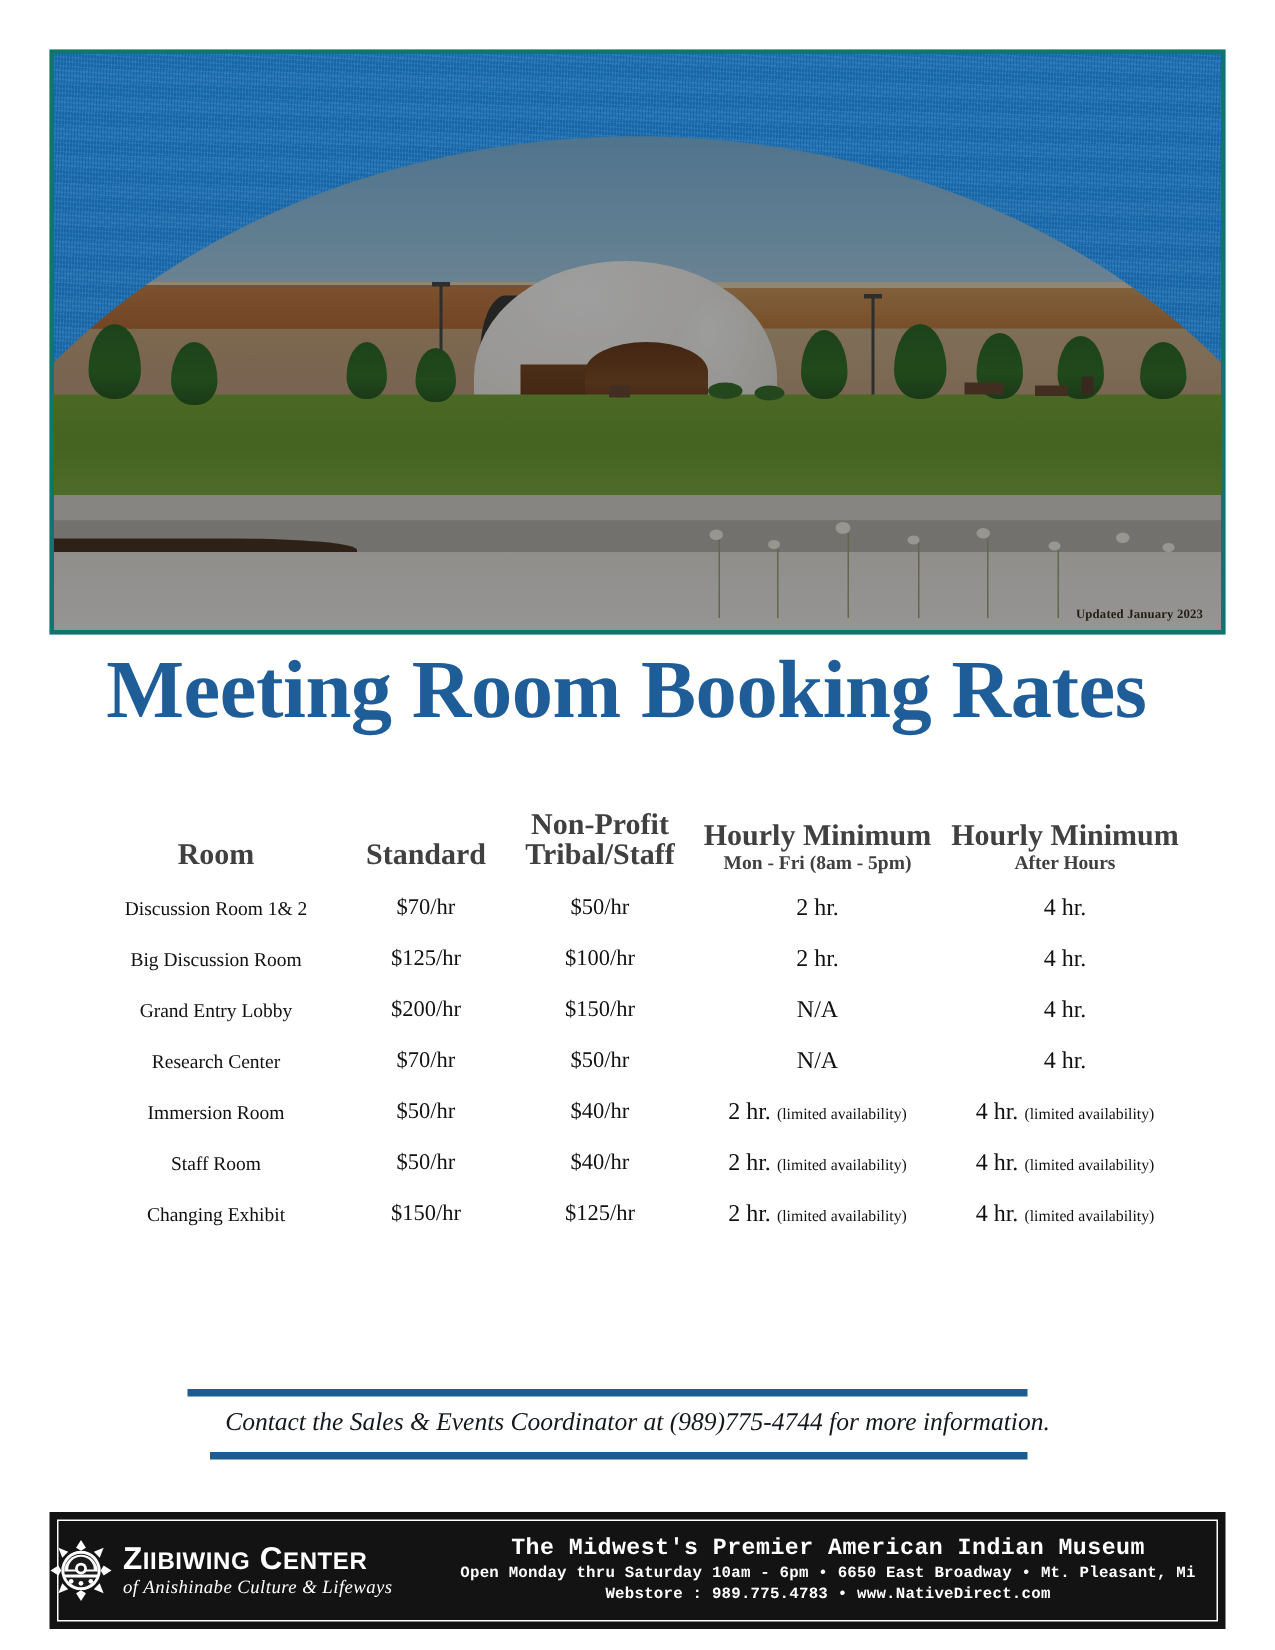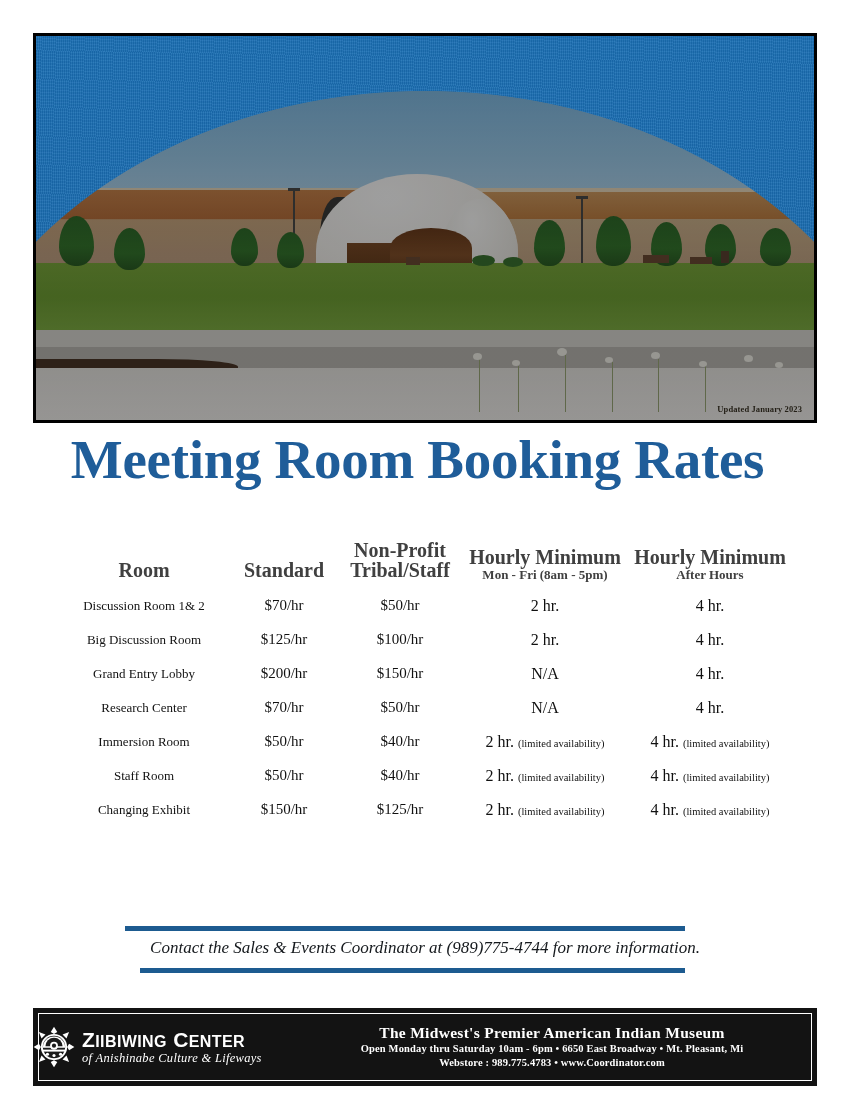--- a/index.html
+++ b/index.html
@@ -22,21 +22,21 @@
     box-sizing: border-box;
   }
 
   
   .hero-frame {
     position: absolute;
     left: 33px;
     top: 33px;
     width: 784px;
     height: 390px;
-    border: 3px solid #000000;
+    border: 3px solid #0f766e;
     box-sizing: border-box;
     overflow: hidden;
     background: #9fc4e3;
   }
   .hero-photo {
     position: absolute;
     inset: 0;
     overflow: hidden;
   }
   
@@ -329,21 +329,21 @@
     margin-top: 2px;
     white-space: nowrap;
   }
   .banner-info {
     position: relative;
     z-index: 2;
     flex: 1;
     text-align: center;
     padding-right: 14px;
     color: #ffffff;
-    font-family: Liberation Serif, serif;
+    font-family: Liberation Mono, monospace;
   }
   .bi-head {
     font-size: 15.5px;
     font-weight: bold;
     letter-spacing: 0.3px;
     line-height: 1.15;
     white-space: nowrap;
   }
   .bi-line {
     font-size: 10.5px;
@@ -540,17 +540,17 @@
       </svg>
       <div class="logo-text">
         <div class="logo-name"><span>Z</span><span class="sm">IIBIWING</span> <span>C</span><span class="sm">ENTER</span></div>
         <div class="logo-tag">of Anishinabe Culture &amp; Lifeways</div>
       </div>
     </div>
 
     <div class="banner-info">
       <div class="bi-head">The Midwest's Premier American Indian Museum</div>
       <div class="bi-line">Open Monday thru Saturday 10am - 6pm • 6650 East Broadway • Mt. Pleasant, Mi</div>
-      <div class="bi-line">Webstore : 989.775.4783 • www.Coordinator.com</div>
+      <div class="bi-line">Webstore : 989.775.4783 • www.NativeDirect.com</div>
     </div>
   </div>
 
 </div>
 
 </body></html>

